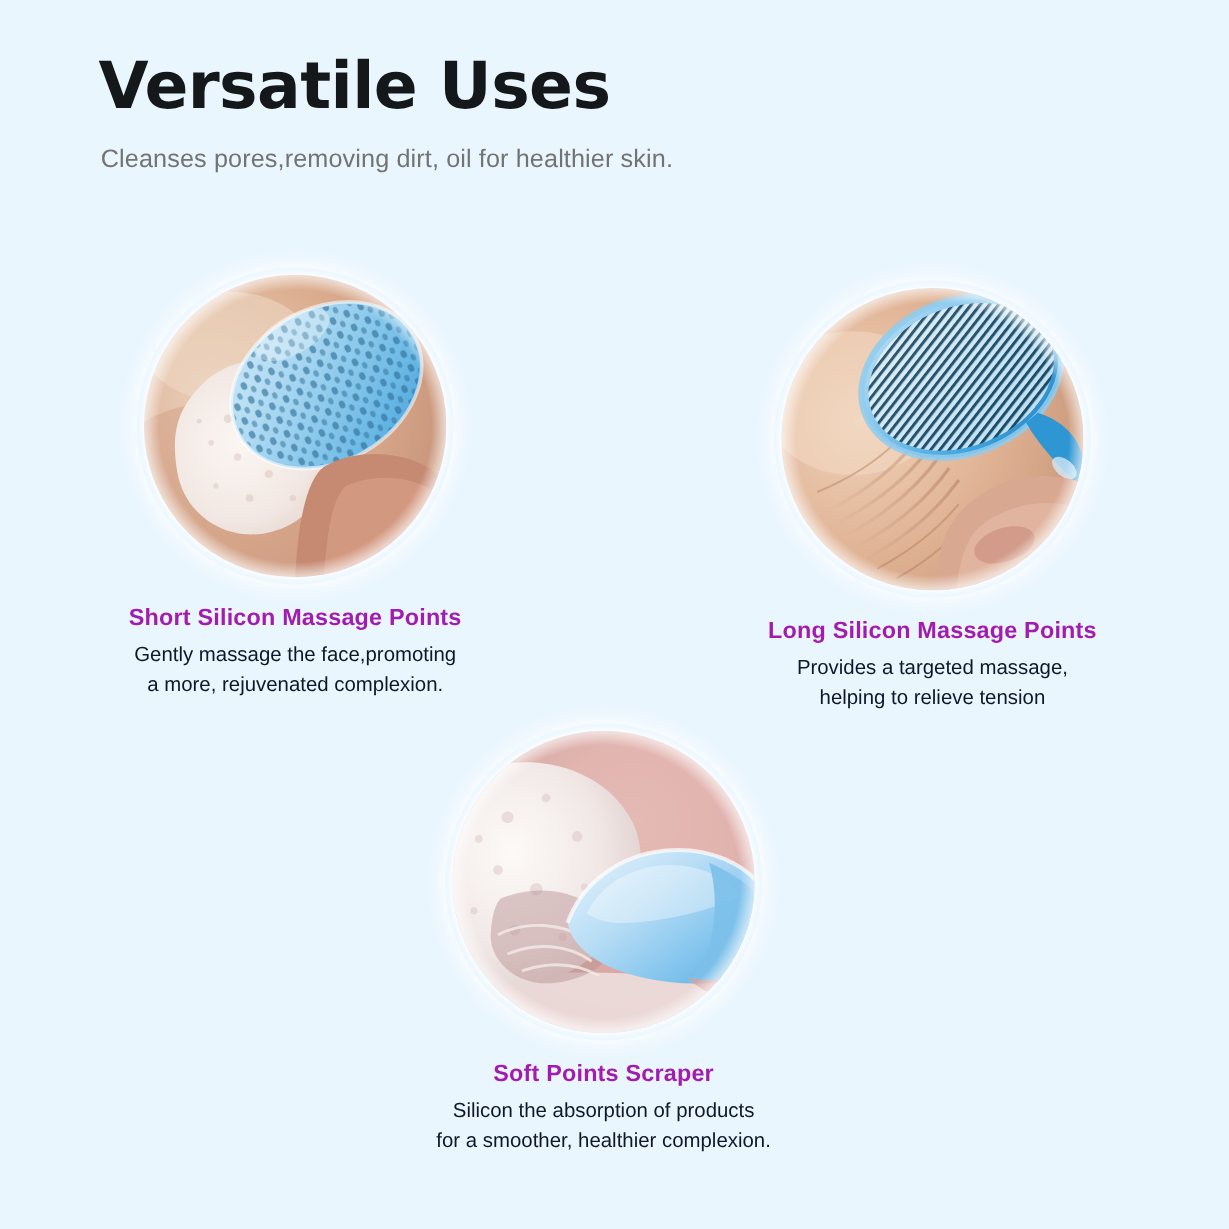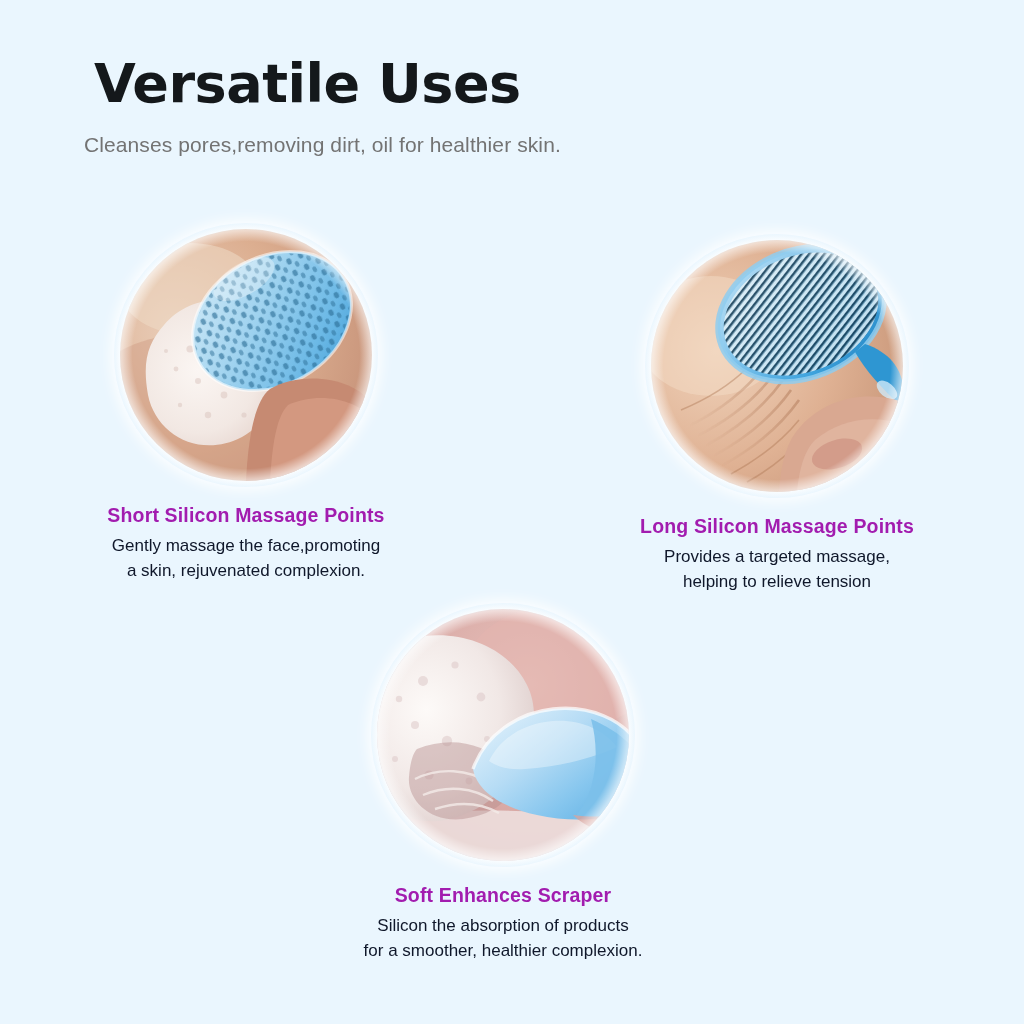--- a/index.html
+++ b/index.html
@@ -27,21 +27,21 @@
     left: 82px;
     top: 44px;
     width: 860px;
   }
   .title {
     font-size: 54px;
     font-weight: 700;
     letter-spacing: -0.5px;
     color: #14181b;
     line-height: 1.05;
-    margin: 12px;
+    margin: 0;
     font-family: "DejaVu Sans", sans-serif;
   }
   .subtitle {
     margin: 18px 0 0 2px;
     font-size: 21px;
     font-weight: 400;
     color: #737373;
     letter-spacing: 0.1px;
     line-height: 1.3;
   }
@@ -173,21 +173,21 @@
           </g>
 
           <path d="M150 160 C184 140 238 150 252 176 L252 252 L126 252 C128 212 134 172 150 160 Z" fill="#c68a72"></path>
           <path d="M168 176 C198 162 240 170 252 192 L252 252 L150 252 C152 218 156 188 168 176 Z" fill="#d59a82" opacity="0.85"></path>
         </svg>
       </div>
     </div>
     <div class="cap-title">Short Silicon Massage Points</div>
     <div class="cap-body">
       <span class="line">Gently massage the face,promoting</span>
-      <span class="line">a skin, rejuvenated complexion.</span>
+      <span class="line">a more, rejuvenated complexion.</span>
     </div>
   </div>
 
   <div class="feature feature-2">
     <div class="photo-wrap">
       <div class="photo">
         <svg viewBox="0 0 252 252" preserveAspectRatio="xMidYMid slice">
           <defs>
             <radialGradient id="skin2" cx="26%" cy="44%" r="92%">
               <stop offset="0%" stop-color="#f0d3bb"></stop>
@@ -305,20 +305,20 @@
             <path d="M96 160 C108 126 140 104 176 100 C212 96 246 110 262 136 L262 196 C238 212 196 214 160 206 C124 198 100 182 96 160 Z" fill="url(#scrape3)"></path>
             <path d="M112 152 C124 128 148 114 176 112 C202 110 226 120 240 138 C214 150 180 158 148 160 C132 161 120 158 112 152 Z" fill="#ffffff" opacity="0.35"></path>
             <path d="M96 160 C108 126 140 104 176 100 C212 96 246 110 262 136" fill="none" stroke="#ffffff" stroke-opacity="0.7" stroke-width="3.4"></path>
             <path d="M214 110 C232 118 248 128 258 142 L258 198 C240 206 216 210 196 210 C218 188 224 146 214 110 Z" fill="#7cc0ea" opacity="0.9"></path>
           </g>
 
           <path d="M196 206 C224 210 246 206 252 200 L252 228 C228 226 208 218 196 206 Z" fill="#d8a49e" opacity="0.8"></path>
         </svg>
       </div>
     </div>
-    <div class="cap-title">Soft Enhances Scraper</div>
+    <div class="cap-title">Soft Points Scraper</div>
     <div class="cap-body">
       <span class="line">Silicon the absorption of products</span>
       <span class="line">for a smoother, healthier complexion.</span>
     </div>
   </div>
 
 </div>
 
 </body></html>

